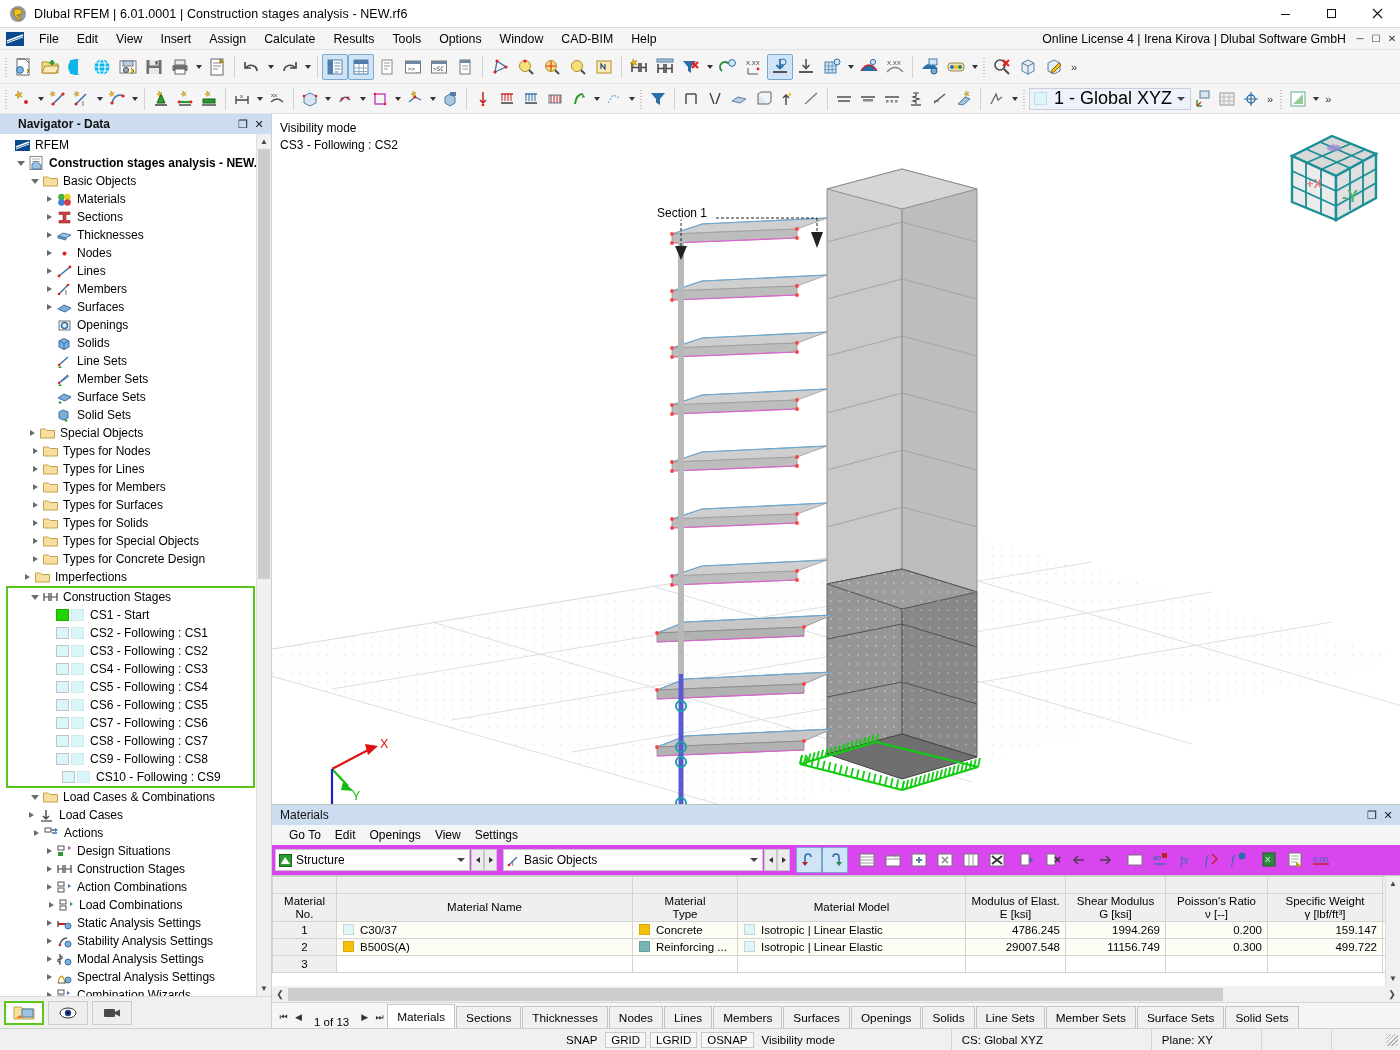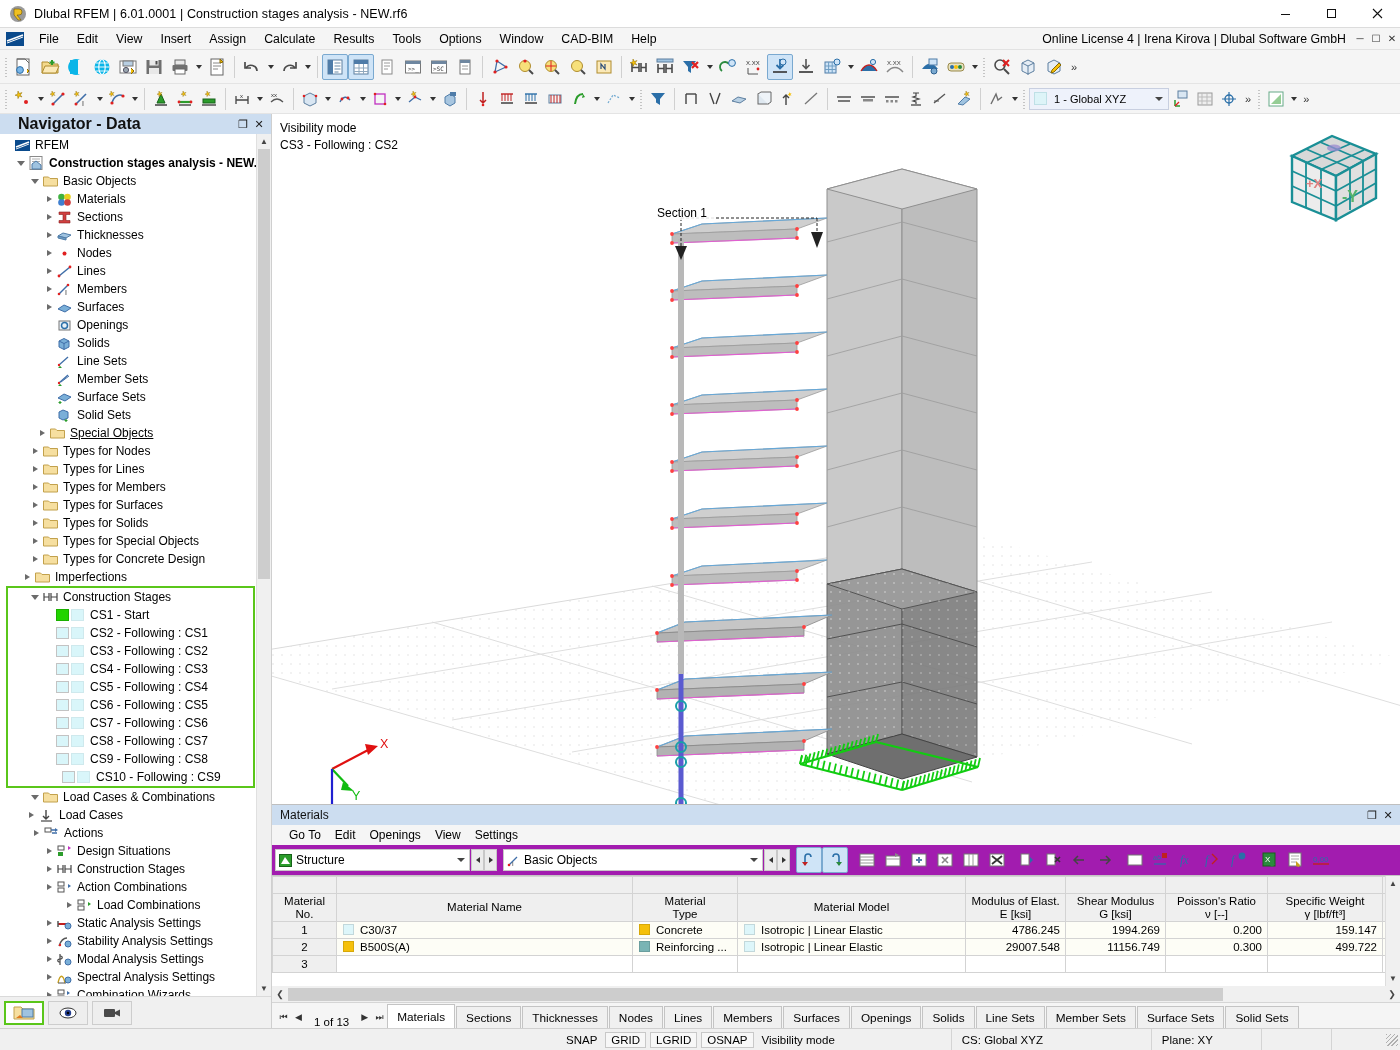--- a/index.html
+++ b/index.html
@@ -79,33 +79,33 @@
                 border-top:4px solid #444; }
   .cs-nav { width:13px; height:22px; display:flex; align-items:center; justify-content:center; }
   .cs-nav i.l { border-top:4px solid transparent; border-bottom:4px solid transparent; border-right:4px solid #333; }
   .cs-nav i.r { border-top:4px solid transparent; border-bottom:4px solid transparent; border-left:4px solid #333; }
 
   .cs-global {
     display:flex; align-items:center; height:22px; background:#eef2fb;
     border:1px solid #c8cfe0; min-width:140px; padding-left:4px; flex:none;
   }
   .cs-global .sw { width:13px; height:13px; background:#ddf4f8; border:1px solid #bfe0e6; flex:none; }
-  .cs-global span { font-size:11px; padding-left:7px; flex:1; }
+  .cs-global span { font-size:18px; padding-left:7px; flex:1; }
 
   
   .body-area { flex:1; display:flex; min-height:0; }
 
   
   .navigator { width:272px; flex:none; background:#fff; display:flex; flex-direction:column;
                border-right:1px solid #cfcfcf; }
   .nav-header {
     height:20px; background:#ccddf0; display:flex; align-items:center;
     padding:0 4px 0 6px; flex:none;
   }
-  .nav-header .t { font-size:16px; font-weight:bold; color:#111; flex:1;padding-left:12px; }
+  .nav-header .t { font-size:12px; font-weight:bold; color:#111; flex:1;padding-left:12px; }
   .nav-header .b { width:16px; height:16px; display:flex; align-items:center; justify-content:center;
                    font-size:11px; color:#222; }
   .nav-tree { flex:1; overflow:hidden; position:relative; background:#fff; padding-top:2px; }
   .nav-scroll { position:absolute; right:0; top:0; bottom:0; width:15px; background:#f0f0f0;
                 border-left:1px solid #e0e0e0; }
   .nav-scroll .up, .nav-scroll .dn { height:15px; display:flex; align-items:center; justify-content:center;
                                      font-size:8px; color:#444; background:#f0f0f0; }
   .nav-scroll .thumb { position:absolute; top:15px; left:1px; right:1px; height:430px; background:#cdcdcd; }
   .nav-scroll .dn { position:absolute; bottom:0; left:0; right:0; }
 
@@ -139,21 +139,21 @@
   
   .matpanel { height:224px; flex:none; background:#f5f5f5; display:flex; flex-direction:column;
               border-top:1px solid #bfbfbf; }
   .mp-title { height:20px; background:#ccddf0; display:flex; align-items:center; padding:0 4px 0 8px; flex:none; }
   .mp-title .t { font-size:12px; flex:1; color:#111; }
   .mp-title .b { width:16px; height:16px; display:flex; align-items:center; justify-content:center;
                  font-size:11px; color:#222; }
   .mp-menu { height:20px; display:flex; align-items:center; background:#f5f5f5; padding-left:10px; flex:none; }
   .mp-menu div { padding:1px 7px; font-size:12px; }
 
-  .mp-tb { height:30px; display:flex; align-items:center; background:#a21caf; padding:0 3px; flex:none; gap:0; }
+  .mp-tb { height:30px; display:flex; align-items:center; background:#d946ef; padding:0 3px; flex:none; gap:0; }
   .mp-combo { display:flex; align-items:center; height:22px; border:1px solid #c8c8c8; background:#fff;
               width:195px; flex:none; }
   .mp-combo .ic2 { width:18px; display:flex; align-items:center; justify-content:center; flex:none; }
   .mp-combo span { font-size:12px; flex:1; padding-left:2px; }
   .mp-combo .dd { width:16px; display:flex; align-items:center; justify-content:center; }
   .mp-combo .dd i { border-left:4px solid transparent; border-right:4px solid transparent; border-top:4px solid #444; }
   .spin { display:flex; flex:none; margin-left:1px; }
   .spin div { width:13px; height:22px; background:#ececec; border:1px solid #c8c8c8;
               display:flex; align-items:center; justify-content:center; }
   .spin i.l { border-top:3.5px solid transparent; border-bottom:3.5px solid transparent; border-right:4px solid #333; }
@@ -1023,21 +1023,21 @@
               <div class="ic">
                 <svg width="15" height="13" viewBox="0 0 15 13">
                   <path d="M2 3l4-2 5 2v6l-5 2-4-2z" fill="#7aafd8" stroke="#3f6ea8"></path>
                   <path d="M9 10v3M7.5 11.5h3" stroke="#2b9c2b" stroke-width="1.2"></path>
                 </svg>
               </div>
               <span class="lbl">Solid Sets</span>
             </div>
           </div>
         <div id="folders-top">
-            <div class="tr" style="padding-left: 35px; text-decoration: underline;">
+            <div class="tr" style="padding-left: 25px;">
               <div class="tw">
                 <div class="ar"></div>
               </div>
               <div class="ic">
                 <svg width="15" height="12" viewBox="0 0 15 12">
                   <path d="M0.5 2h5l1.5 1.5h7.5v7.5h-14z" fill="#f6dfa0" stroke="#c2a14c"></path>
                 </svg>
               </div>
               <span class="lbl">Special Objects</span>
             </div>
@@ -1267,21 +1267,21 @@
               </div>
               <div class="ic">
                 <svg width="15" height="13" viewBox="0 0 15 13">
                   <rect x="1" y="1" width="6" height="4" fill="none" stroke="#555"></rect>
                   <rect x="1" y="7" width="6" height="4" fill="none" stroke="#555"></rect>
                   <path d="M11 3l3 2-3 2z" fill="#3f6ea8"></path>
                 </svg>
               </div>
               <span class="lbl">Action Combinations</span>
             </div>
-            <div class="tr" style="padding-left: 62px;">
+            <div class="tr" style="padding-left: 44px;">
               <div class="tw">
                 <div class="ar"></div>
               </div>
               <div class="ic">
                 <svg width="15" height="13" viewBox="0 0 15 13">
                   <rect x="1" y="1" width="6" height="4" fill="none" stroke="#555"></rect>
                   <rect x="1" y="7" width="6" height="4" fill="none" stroke="#555"></rect>
                   <path d="M11 3l3 2-3 2z" fill="#2b9c2b"></path>
                 </svg>
               </div>

